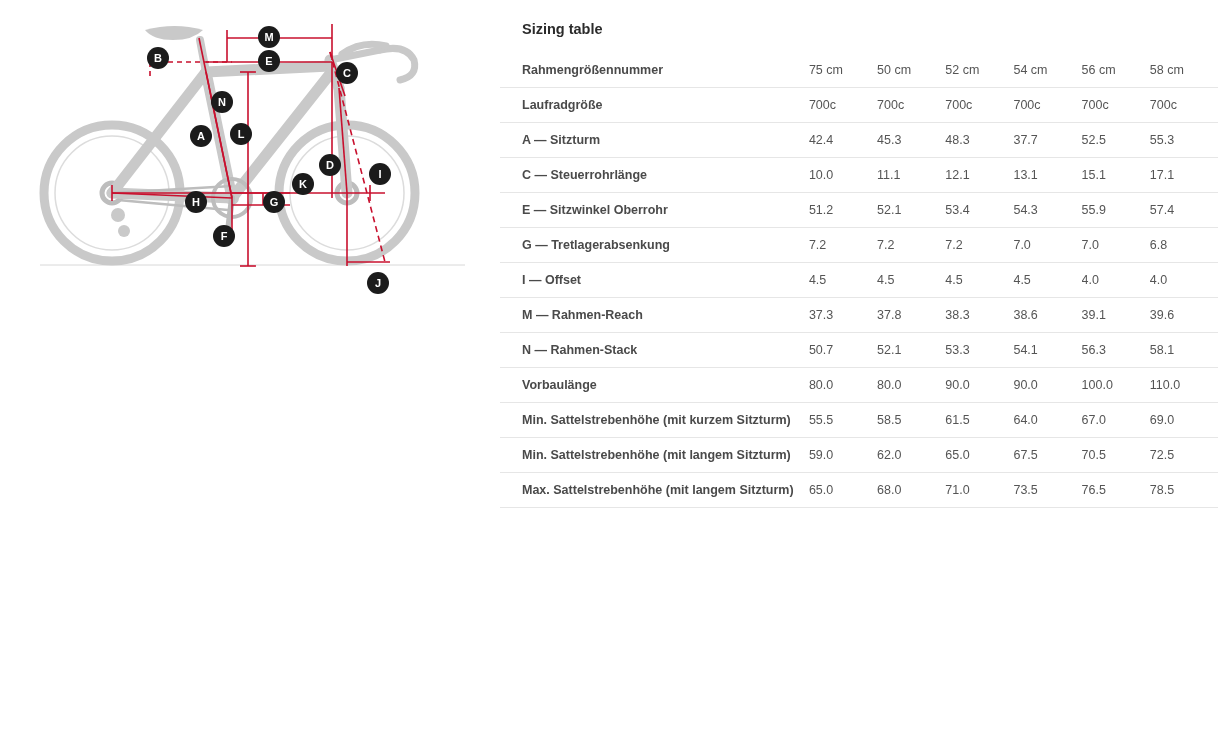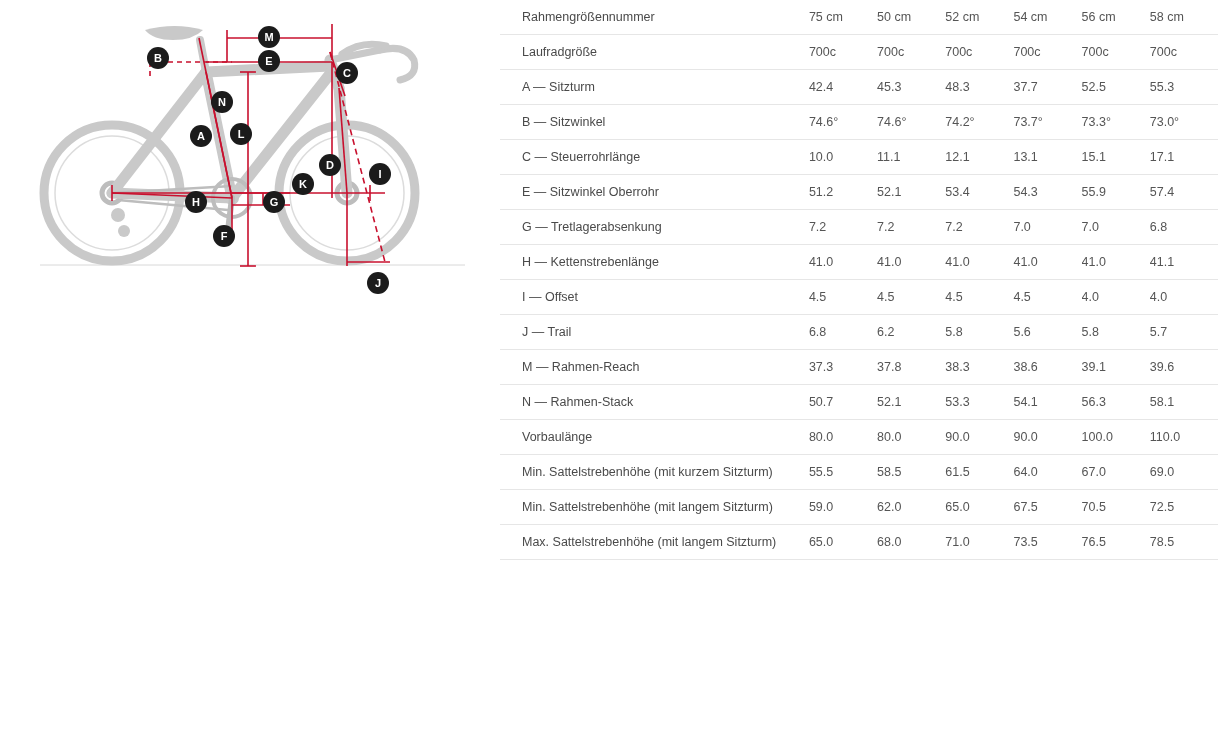--- a/index.html
+++ b/index.html
@@ -71,21 +71,21 @@
     text-align: left;
     font-weight: normal;
     padding: 10px 4px 10px 0;
     border-bottom: 1px solid #e6e6e6;
     white-space: nowrap;
     overflow: hidden;
   }
   tbody tr:first-child td { }
   .col-label { width: 290px; padding-left: 22px; font-weight: bold; color: #4a4a4a; }
   .col-val   { width: 64px; }
-  td.col-label { font-weight: normal; }
+  td.col-label { font-weight: bold; }
 </style>
 </head>
 <body>
 
 <div id="page">
 
   <div id="diagram-panel">
 
     <svg id="bike-svg" width="500" height="330" viewBox="0 0 500 330" aria-hidden="true">
 
@@ -200,20 +200,21 @@
     <div class="callout" style="left:319px;  top:154px;">D</div>
     <div class="callout" style="left:369px;  top:163px;">I</div>
     <div class="callout" style="left:292px;  top:173px;">K</div>
     <div class="callout" style="left:185px;  top:191px;">H</div>
     <div class="callout" style="left:263px;  top:191px;">G</div>
     <div class="callout" style="left:213px;  top:225px;">F</div>
     <div class="callout" style="left:367px;  top:272px;">J</div>
   </div>
 
   <div id="table-panel">
+    <div id="table-title">Sizing table</div>
 
     <table>
       <colgroup>
         <col class="col-label">
         <col class="col-val">
           <col class="col-val">
           <col class="col-val">
         <col class="col-val">
           <col class="col-val">
           <col class="col-val">
@@ -240,29 +241,20 @@
           <tr>
             <td class="col-label">A — Sitzturm</td>
             <td class="col-val">42.4</td>
             <td class="col-val">45.3</td>
             <td class="col-val">48.3</td>
             <td class="col-val">37.7</td>
             <td class="col-val">52.5</td>
             <td class="col-val">55.3</td>
           </tr>
           <tr>
-            <td class="col-label">B — Sitzwinkel</td>
-            <td class="col-val">74.6°</td>
-            <td class="col-val">74.6°</td>
-            <td class="col-val">74.2°</td>
-            <td class="col-val">73.7°</td>
-            <td class="col-val">73.3°</td>
-            <td class="col-val">73.0°</td>
-          </tr>
-          <tr>
             <td class="col-label">C — Steuerrohrlänge</td>
             <td class="col-val">10.0</td>
             <td class="col-val">11.1</td>
             <td class="col-val">12.1</td>
             <td class="col-val">13.1</td>
             <td class="col-val">15.1</td>
             <td class="col-val">17.1</td>
           </tr>
           <tr>
             <td class="col-label">E — Sitzwinkel Oberrohr</td>
@@ -276,47 +268,29 @@
           <tr>
             <td class="col-label">G — Tretlagerabsenkung</td>
             <td class="col-val">7.2</td>
             <td class="col-val">7.2</td>
             <td class="col-val">7.2</td>
             <td class="col-val">7.0</td>
             <td class="col-val">7.0</td>
             <td class="col-val">6.8</td>
           </tr>
           <tr>
-            <td class="col-label">H — Kettenstrebenlänge</td>
-            <td class="col-val">41.0</td>
-            <td class="col-val">41.0</td>
-            <td class="col-val">41.0</td>
-            <td class="col-val">41.0</td>
-            <td class="col-val">41.0</td>
-            <td class="col-val">41.1</td>
-          </tr>
-          <tr>
             <td class="col-label">I — Offset</td>
             <td class="col-val">4.5</td>
             <td class="col-val">4.5</td>
             <td class="col-val">4.5</td>
             <td class="col-val">4.5</td>
             <td class="col-val">4.0</td>
             <td class="col-val">4.0</td>
           </tr>
           <tr>
-            <td class="col-label">J — Trail</td>
-            <td class="col-val">6.8</td>
-            <td class="col-val">6.2</td>
-            <td class="col-val">5.8</td>
-            <td class="col-val">5.6</td>
-            <td class="col-val">5.8</td>
-            <td class="col-val">5.7</td>
-          </tr>
-          <tr>
             <td class="col-label">M — Rahmen-Reach</td>
             <td class="col-val">37.3</td>
             <td class="col-val">37.8</td>
             <td class="col-val">38.3</td>
             <td class="col-val">38.6</td>
             <td class="col-val">39.1</td>
             <td class="col-val">39.6</td>
           </tr>
           <tr>
             <td class="col-label">N — Rahmen-Stack</td>

